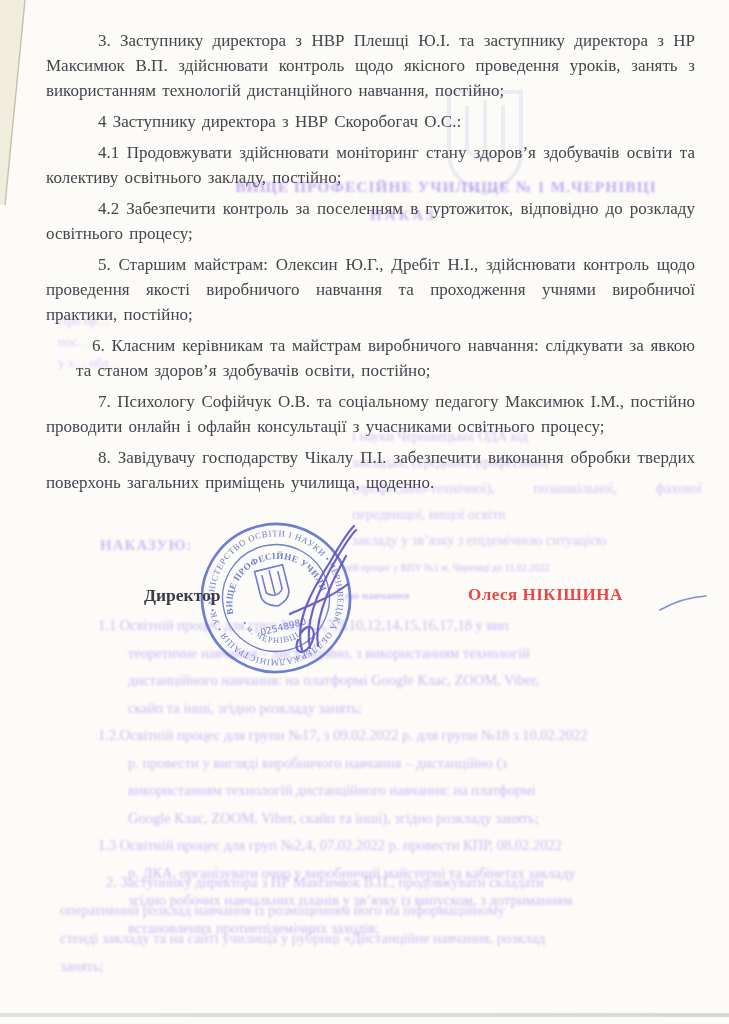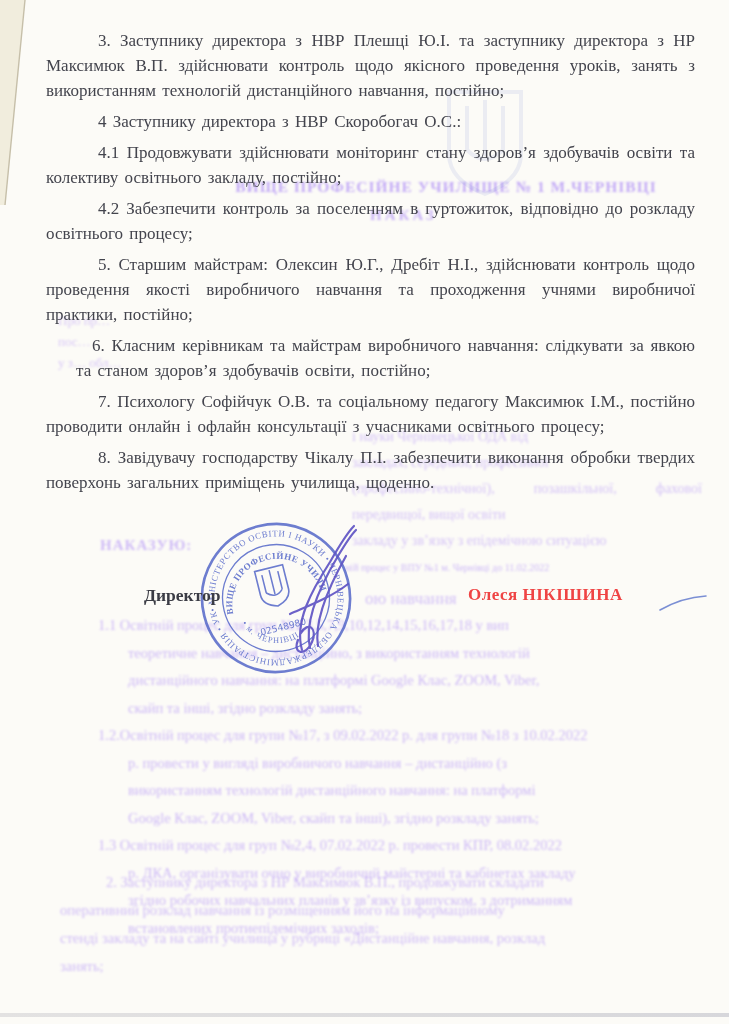--- a/index.html
+++ b/index.html
@@ -9,21 +9,21 @@
   .corner-svg{position:absolute;left:0;top:0;z-index:5;}
   
   .bleed{position:absolute;color:#8b5cf6;filter:blur(0.8px);z-index:1;}
   .bleed-letterhead{left:228px;top:178px;width:436px;text-align:center;font-weight:bold;
         font-size:15.5px;letter-spacing:1px;opacity:.5;}
   .bleed-nakaz{left:370px;top:207px;font-weight:bold;font-size:15px;letter-spacing:3px;opacity:.45;}
   .bleed-left{left:58px;top:310px;width:150px;font-size:13px;line-height:21px;opacity:.33;filter:blur(1.2px);}
   .bleed-right{left:352px;top:424px;width:350px;font-size:14px;line-height:26px;text-align:justify;opacity:.36;}
   .bleed-nakazuyu{left:100px;top:537px;font-weight:bold;font-size:15px;letter-spacing:1px;opacity:.4;}
   .bleed-sig1{left:345px;top:562px;width:360px;font-size:10px;opacity:.42;}
-  .bleed-sig2{left:365px;top:589px;width:300px;font-size:17px;opacity:.38;}
+  .bleed-sig2{left:345px;top:589px;width:300px;font-size:11px;opacity:.38;font-weight:bold;}
   .bleed-list{left:128px;top:612px;width:566px;font-size:14.5px;line-height:27.5px;opacity:.42;}
   .bleed-list .num{margin-left:-30px;}
   .bleed-p2{left:60px;top:868px;width:634px;font-size:14.5px;line-height:28px;opacity:.4;}
   .bleed-p2 .first{text-indent:46px;}
   .bleed-watermark{position:absolute;left:443px;top:88px;opacity:.09;z-index:1;}
   
   .content{position:absolute;left:38px;top:28px;width:657px;z-index:10;
         font-size:17px;line-height:25px;word-spacing:2px;}
   .content p{margin:0 0 6px 8px;text-align:justify;text-indent:52px;}
   .content p.short{text-align:left;}

